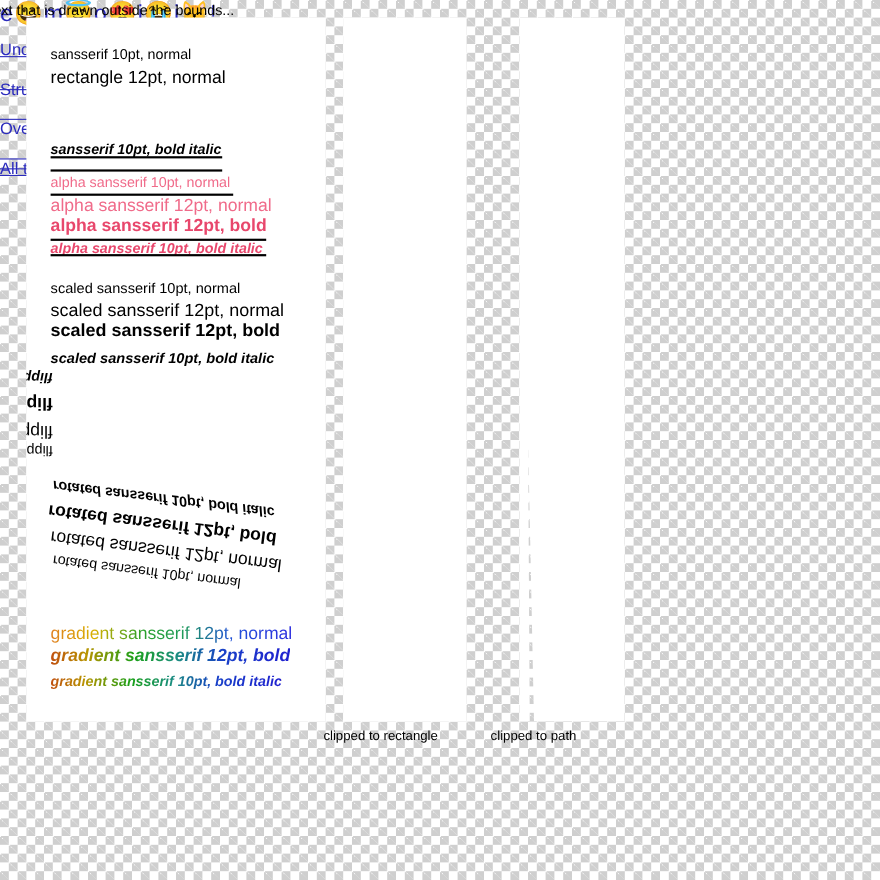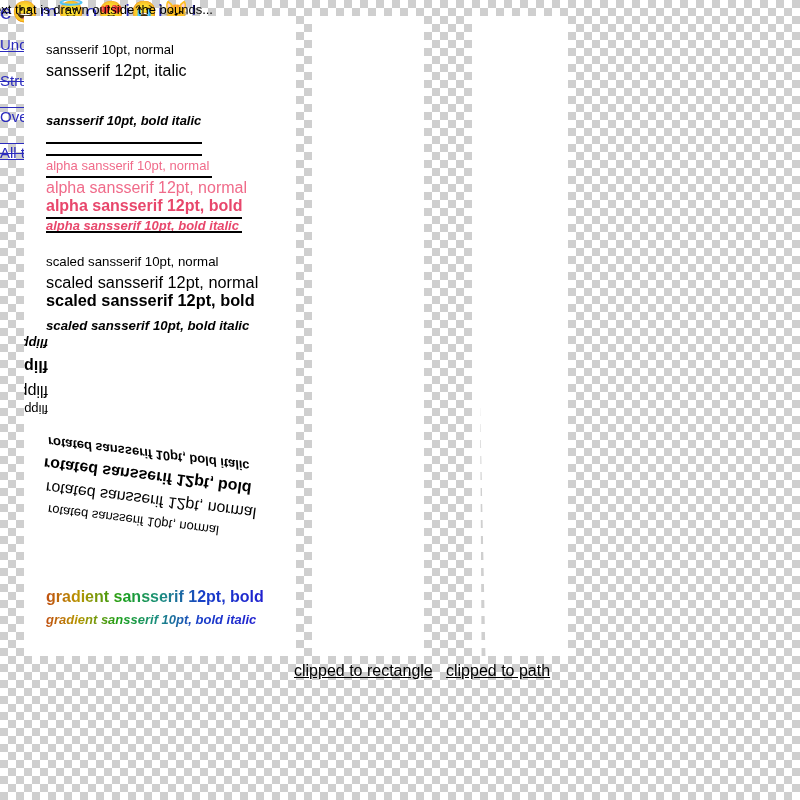--- a/index.html
+++ b/index.html
@@ -42,21 +42,21 @@
   .rot{transform-origin:left center;}
 
   
   .grad{
     background:linear-gradient(90deg,#e08020 0%, #d8b000 18%, #2aa02a 38%, #1f9b5a 55%, #2050d8 75%, #3030e0 100%);
     -webkit-background-clip:text;background-clip:text;color:transparent;
     -webkit-text-fill-color:transparent;
   }
   .grad2{
     background:linear-gradient(90deg,#c05010 0%, #b89400 15%, #19a019 35%, #1b8f7d 52%, #1840c8 72%, #2020d0 100%);
-    -webkit-background-clip:text;background-clip:text;color:transparent;
+    -webkit-background-clip:text;background-clip:text;color:transparent;font-style:italic;
     -webkit-text-fill-color:transparent;
   }
 
   
   .ruleline{position:absolute;height:1.5px;background:#000;}
 
   
   #outside-text{
     position:absolute;left:-6px;top:2px;font-size:13px;color:#000;white-space:nowrap;
   }
@@ -66,32 +66,32 @@
   .eff-underline{text-decoration:underline;}
   .eff-strike{text-decoration:line-through;}
   .eff-over{text-decoration:overline;}
   .eff-all{text-decoration:underline line-through overline;}
   #emoji-row{font-size:21px;color:#2b2bbd;letter-spacing:1px;margin-bottom:12px;white-space:nowrap;}
 
   .caption{position:absolute;font-size:12px;color:#000;}
   #cap-rect{left:294px;top:662px;}
   #cap-path{left:446px;top:662px;}
 
-  .clip-label{font-size:16px;text-decoration:underline;}
+  .clip-label{font-size:12px;}
 </style>
 </head>
 <body>
 
 <div id="outside-text">ext that is drawn outside the bounds...</div>
 
 <div class="white-panel clip-win" id="panel-main">
 
   <div class="tblock s10" style="top:26px;">sansserif 10pt, normal</div>
-  <div class="tblock s12" style="top:46px;">sansserif 12pt, italic</div>
-  <div class="tblock s10 b i" style="top:97px;">sansserif 10pt, bold italic</div>
+  <div class="tblock s12" style="top:46px;">rectangle 12pt, normal</div>
+  <div class="tblock s10 b i" style="top:112px;">sansserif 10pt, bold italic</div>
 
   <div class="ruleline" style="left:22px;top:126px;width:156px;"></div>
   <div class="ruleline" style="left:22px;top:138px;width:156px;"></div>
 
   <div class="tblock s10 alpha" style="top:142px;">alpha sansserif 10pt, normal</div>
   <div class="ruleline" style="left:22px;top:160px;width:166px;"></div>
   <div class="tblock s12 alpha" style="top:163px;">alpha sansserif 12pt, normal</div>
   <div class="tblock s12 b alpha-strong" style="top:181px;">alpha sansserif 12pt, bold</div>
   <div class="ruleline" style="left:22px;top:201px;width:196px;"></div>
   <div class="tblock s10 b i alpha-strong" style="top:202px;">alpha sansserif 10pt, bold italic</div>
@@ -105,20 +105,21 @@
   <div class="tblock s10 b i flipped" style="top:320px;left:24px;">flipped sansserif 10pt, bold italic</div>
   <div class="tblock s12 b flipped" style="top:341px;left:24px;">flipped sansserif 12pt, bold</div>
   <div class="tblock s12 flipped" style="top:366px;left:24px;">flipped sansserif 12pt, normal</div>
   <div class="tblock s10 flipped" style="top:386px;left:24px;">flipped sansserif 10pt, normal</div>
 
   <div class="tblock s10 b i rot" style="top:418px;left:24px;transform:rotate(187deg) scale(-1,1);">rotated sansserif 10pt, bold italic</div>
   <div class="tblock s12 b rot" style="top:438px;left:20px;transform:rotate(187deg) scale(-1,1);">rotated sansserif 12pt, bold</div>
   <div class="tblock s12 rot" style="top:462px;left:22px;transform:rotate(187deg) scale(-1,1);">rotated sansserif 12pt, normal</div>
   <div class="tblock s10 rot" style="top:486px;left:24px;transform:rotate(187deg) scale(-1,1);">rotated sansserif 10pt, normal</div>
 
+  <div class="tblock s12 grad" style="top:552px;">gradient sansserif 12pt, normal</div>
   <div class="tblock s12 b grad2" style="top:572px;">gradient sansserif 12pt, bold</div>
   <div class="tblock s10 b i grad2" style="top:596px;">gradient sansserif 10pt, bold italic</div>
 </div>
 
 <div class="white-panel clip-win" id="panel-rect">
   
 </div>
 
 <div class="white-panel clip-win" id="panel-path" style="clip-path:polygon(0 0, 6% 0, 10% 100%, 0 100%, 0 0, 14% 0, 100% 0, 100% 100%, 14% 100%);">
   

